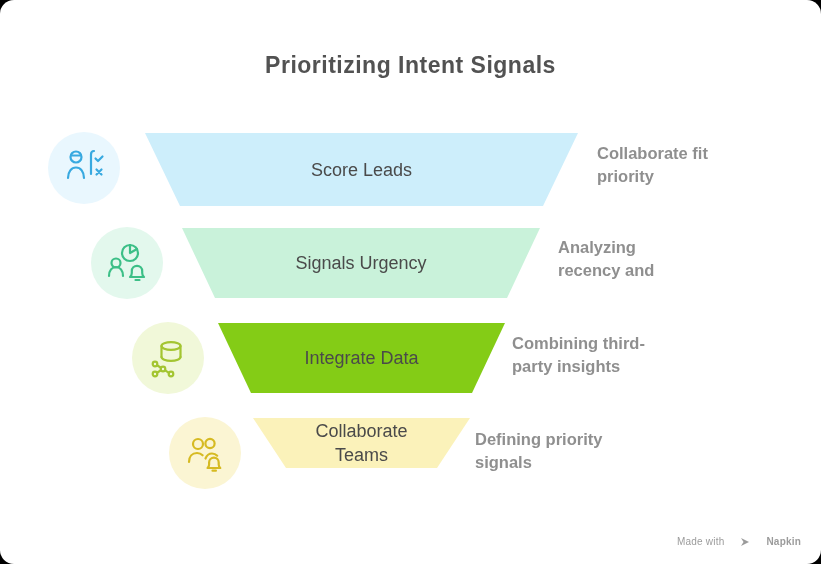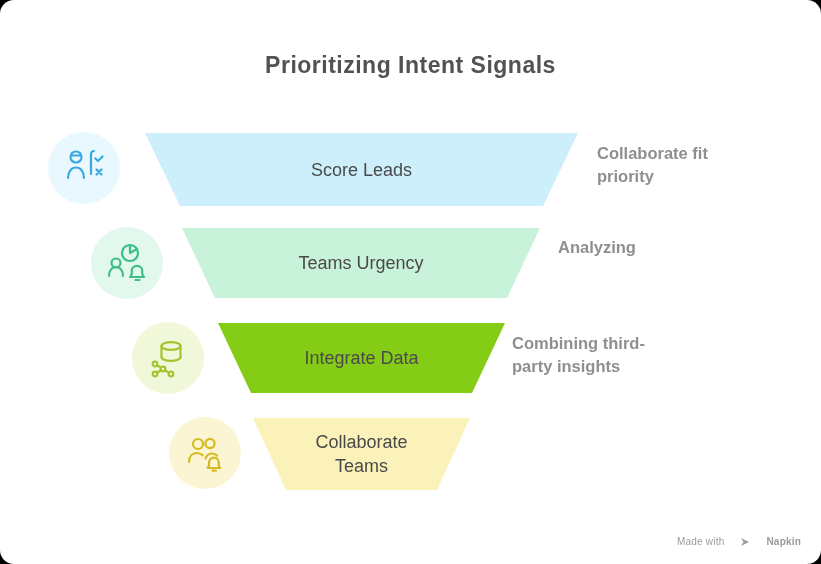--- a/index.html
+++ b/index.html
@@ -9,21 +9,21 @@
 
   .title{position:absolute;left:0;top:52px;width:100%;margin:0;text-align:center;
          font-size:23px;font-weight:700;letter-spacing:.5px;color:#525252;}
 
   
   .level{position:absolute;display:flex;align-items:center;justify-content:center;
          clip-path:polygon(0 0,100% 0,calc(100% - var(--inset)) 100%,var(--inset) 100%);}
   .lvl0{left:145px;top:133px;width:433px;height:73px;--inset:35px;}
   .lvl1{left:182px;top:228px;width:358px;height:70px;--inset:33px;}
   .lvl2{left:218px;top:323px;width:287px;height:70px;--inset:33px;}
-  .lvl3{left:253px;top:418px;width:217px;height:72px;--inset:33px;}
+  .lvl3{left:253px;top:418px;width:217px;height:50px;--inset:33px;}
   .level-label{font-size:18px;font-weight:500;color:#4a4a4a;text-align:center;line-height:24px;}
   .lvl3 .level-label{max-width:130px;}
 
   
   .icon-circle{position:absolute;width:72px;height:72px;border-radius:50%;
                display:flex;align-items:center;justify-content:center;}
   .ic0{left:48px;top:132px;}
   .ic1{left:91px;top:227px;}
   .ic2{left:132px;top:322px;}
   .ic3{left:169px;top:417px;}
@@ -78,24 +78,25 @@
           <circle cx="25" cy="12" r="8"></circle>
           <path d="M25 12V4M25 12l7-4"></path>
           <circle cx="11" cy="22" r="4.5"></circle>
           <path d="M4 35c0-5.5 3-9 7-9s7 3.5 7 9"></path>
           <path d="M25 36c1.2-1 1.8-2.2 1.8-4v-2a5.2 5.2 0 0 1 10.4 0v2c0 1.8.6 3 1.8 4z"></path>
           <path d="M30.5 39h4"></path>
         </svg>
       </span>
     </div>
     <div class="level lvl1" style="background: rgb(201, 242, 218);">
-      <span class="level-label">Teams Urgency</span>
+      <span class="level-label">Signals Urgency</span>
     </div>
     <div class="annotation an1">
       <div>Analyzing</div>
+      <div>recency and</div>
     </div>
 
     <div class="icon-circle ic2" style="background: rgb(241, 248, 217);">
       <span class="icon-wrap" style="color: rgb(163, 197, 49);">
         <svg width="44" height="44" viewBox="0 0 44 44">
           <ellipse cx="25" cy="10" rx="9.5" ry="3.8"></ellipse>
           <path d="M15.5 10v11M34.5 10v11"></path>
           <path d="M15.5 21a9.5 3.8 0 0 0 19 0"></path>
           <circle cx="9" cy="28" r="2.3"></circle>
           <circle cx="17" cy="33" r="2.3"></circle>
@@ -121,20 +122,24 @@
           <path d="M6 31c0-5.5 3.2-9 8-9 2.3 0 4.2.8 5.6 2.3"></path>
           <path d="M22.5 27.5c1.2-3.2 3.6-5 6.5-5 2.1 0 3.9.8 5.2 2.2"></path>
           <path d="M24.5 37c1.1-.9 1.6-2 1.6-3.6v-1.9a4.8 4.8 0 0 1 9.6 0v1.9c0 1.6.5 2.7 1.6 3.6z"></path>
           <path d="M29.5 39.7h3.4"></path>
         </svg>
       </span>
     </div>
     <div class="level lvl3" style="background: rgb(251, 242, 186);">
       <span class="level-label">Collaborate Teams</span>
     </div>
+    <div class="annotation an3">
+      <div>Defining priority</div>
+      <div>signals</div>
+    </div>
 
     <div class="watermark">
       <span>Made with</span>
       <span class="wm-logo">
         <svg width="10" height="10" viewBox="0 0 10 10">
           <path d="M1 1l8 4-8 4 2.5-4z"></path>
         </svg>
       </span>
       <span class="wm-brand">Napkin</span>
     </div>

